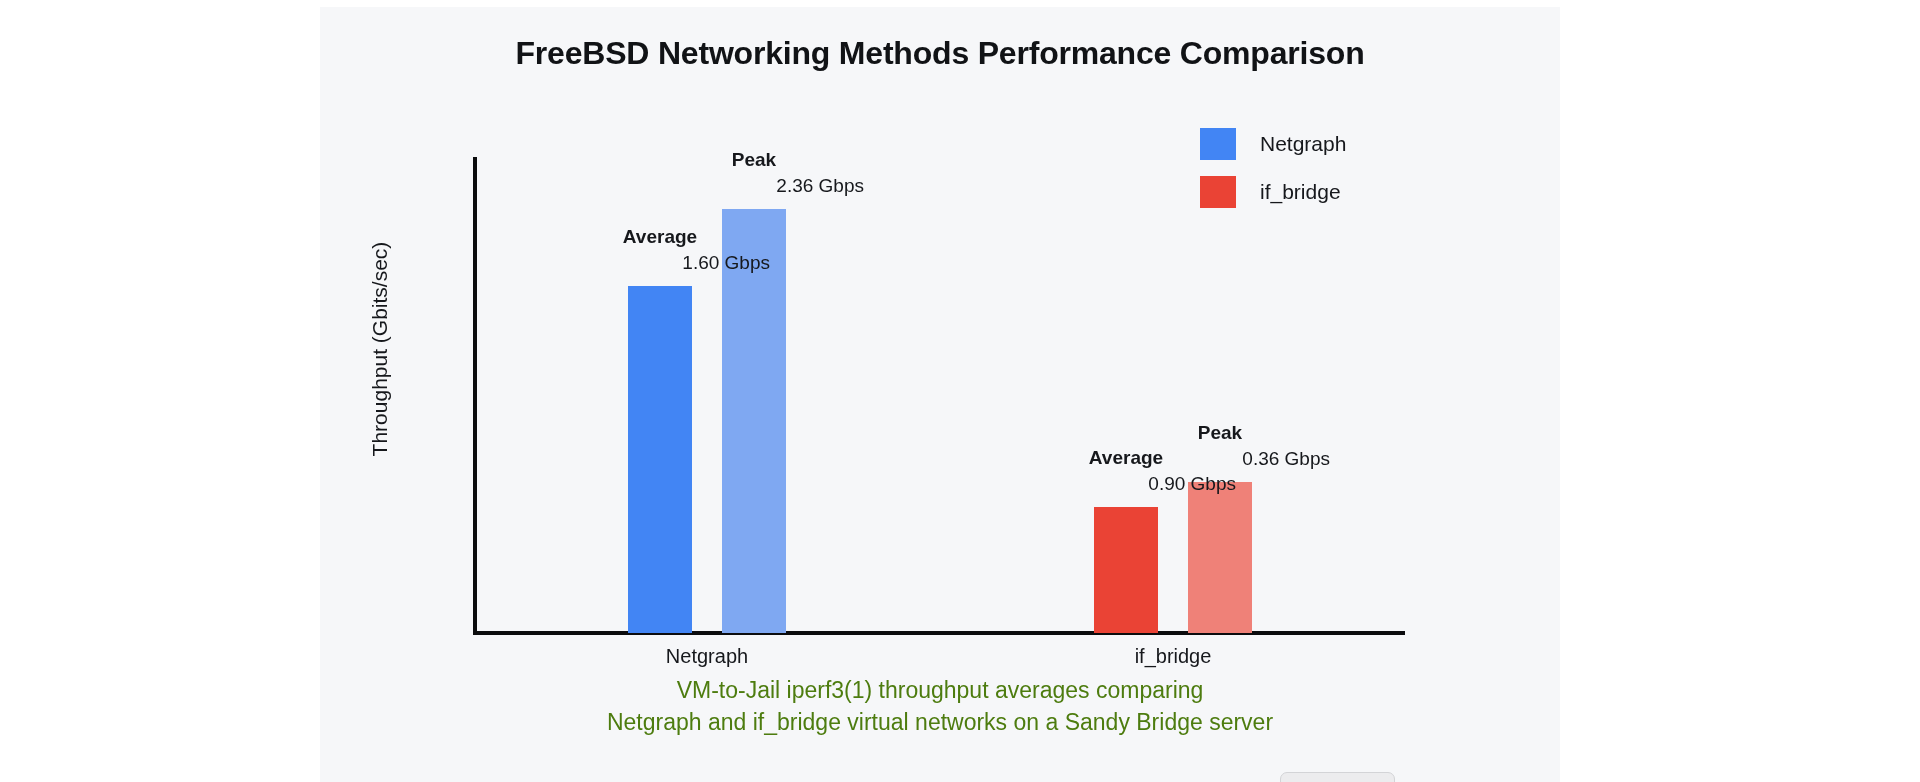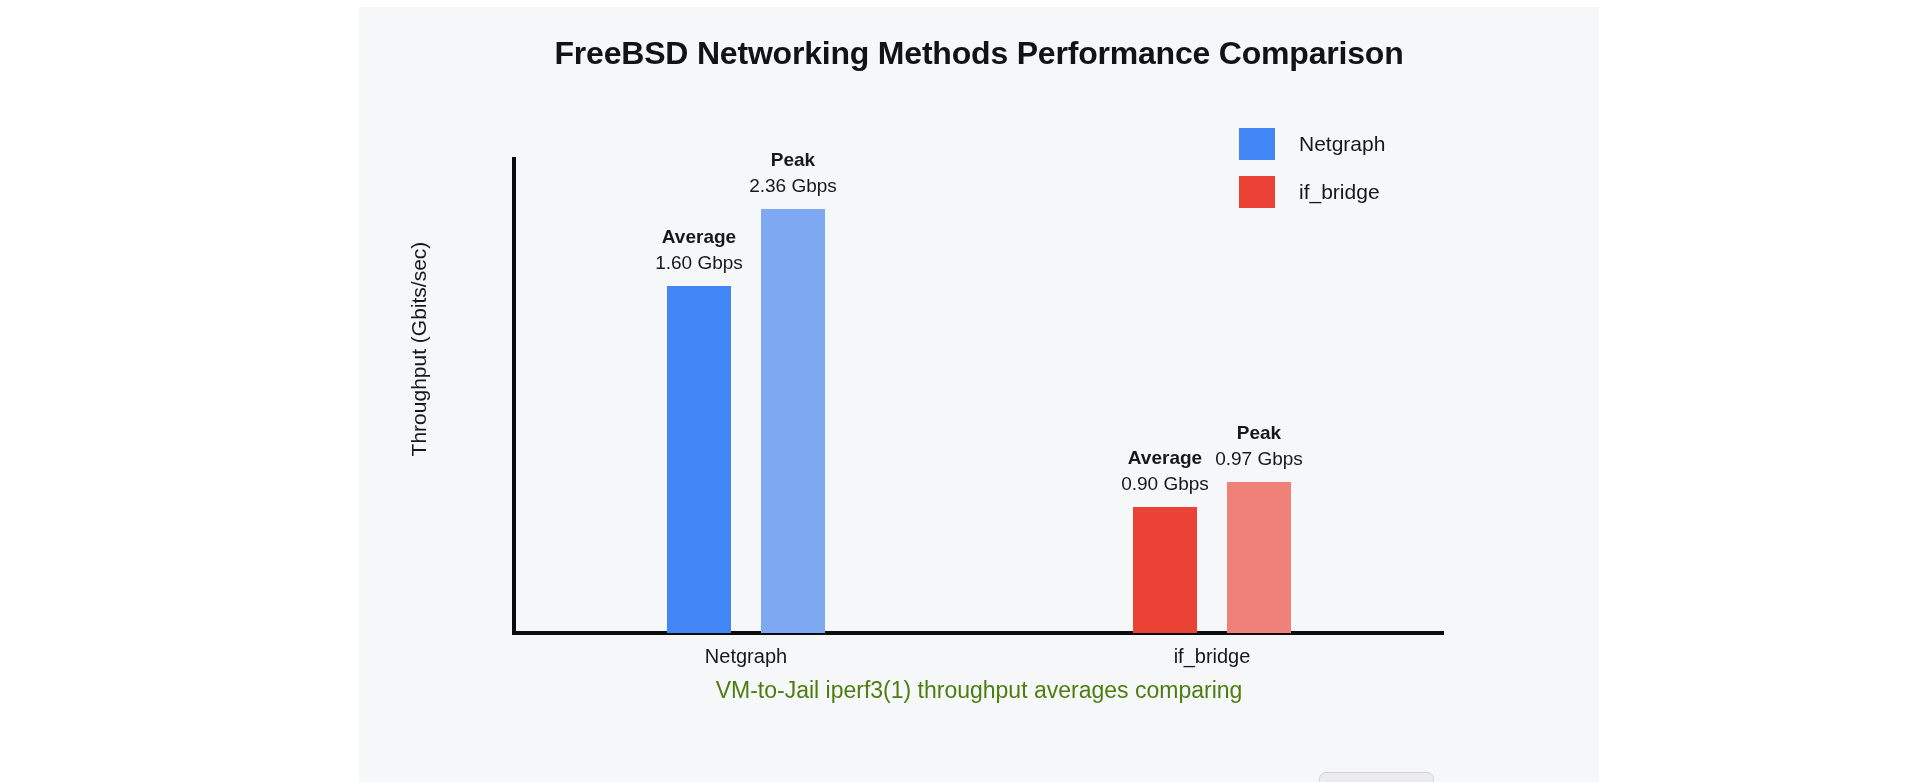--- a/index.html
+++ b/index.html
@@ -13,21 +13,21 @@
   #screen {
     position: relative;
     width: 1920px;
     height: 782px;
     background: #ffffff;
     overflow: hidden;
   }
   
   #panel {
     position: absolute;
-    left: 359px;
+    left: 320px;
     top: 7px;
     width: 1240px;
     height: 775px;
     background: #f6f7f9;
   }
   
   #chart-title {
     position: absolute;
     left: 0;
     top: 28px;
@@ -106,21 +106,21 @@
   }
   .bar-anno {
     position: absolute;
     text-align: center;
     font-size: 19px;
     color: #16181c;
     line-height: 1.35;
     white-space: nowrap;
   }
   .bar-anno .anno-name { display: block; font-weight: bold; }
-  .bar-anno .anno-val  { display: block; }
+  .bar-anno .anno-val  { display: block; text-align: right; }
   
   .x-tick {
     position: absolute;
     top: 638px;
     text-align: center;
     font-size: 20px;
     color: #16181c;
     white-space: nowrap;
   }
   
@@ -186,27 +186,28 @@
       <div class="bar-anno" id="anno-1" style="left: 324px; width: 220px; top: 140.091px;">
         <span class="anno-name">Peak</span>
         <span class="anno-val">2.36 Gbps</span>
       </div>
       <div class="bar-anno" id="anno-2" style="left: 696px; width: 220px; top: 438.264px;">
         <span class="anno-name">Average</span>
         <span class="anno-val">0.90 Gbps</span>
       </div>
       <div class="bar-anno" id="anno-3" style="left: 790px; width: 220px; top: 413.117px;">
         <span class="anno-name">Peak</span>
-        <span class="anno-val">0.97 Gbps</span>
+        <span class="anno-val">0.36 Gbps</span>
       </div>
 
       <div class="x-tick" id="tick-0" style="left: 277px; width: 220px;">Netgraph</div>
       <div class="x-tick" id="tick-1" style="left: 743px; width: 220px;">if_bridge</div>
     </div>
 
     <div id="caption">
       <span>VM-to-Jail iperf3(1) throughput averages comparing</span>
+      <span>Netgraph and if_bridge virtual networks on a Sandy Bridge server</span>
     </div>
 
     <div id="bottom-button"></div>
 
   </div>
 </div>
 
 </body></html>

